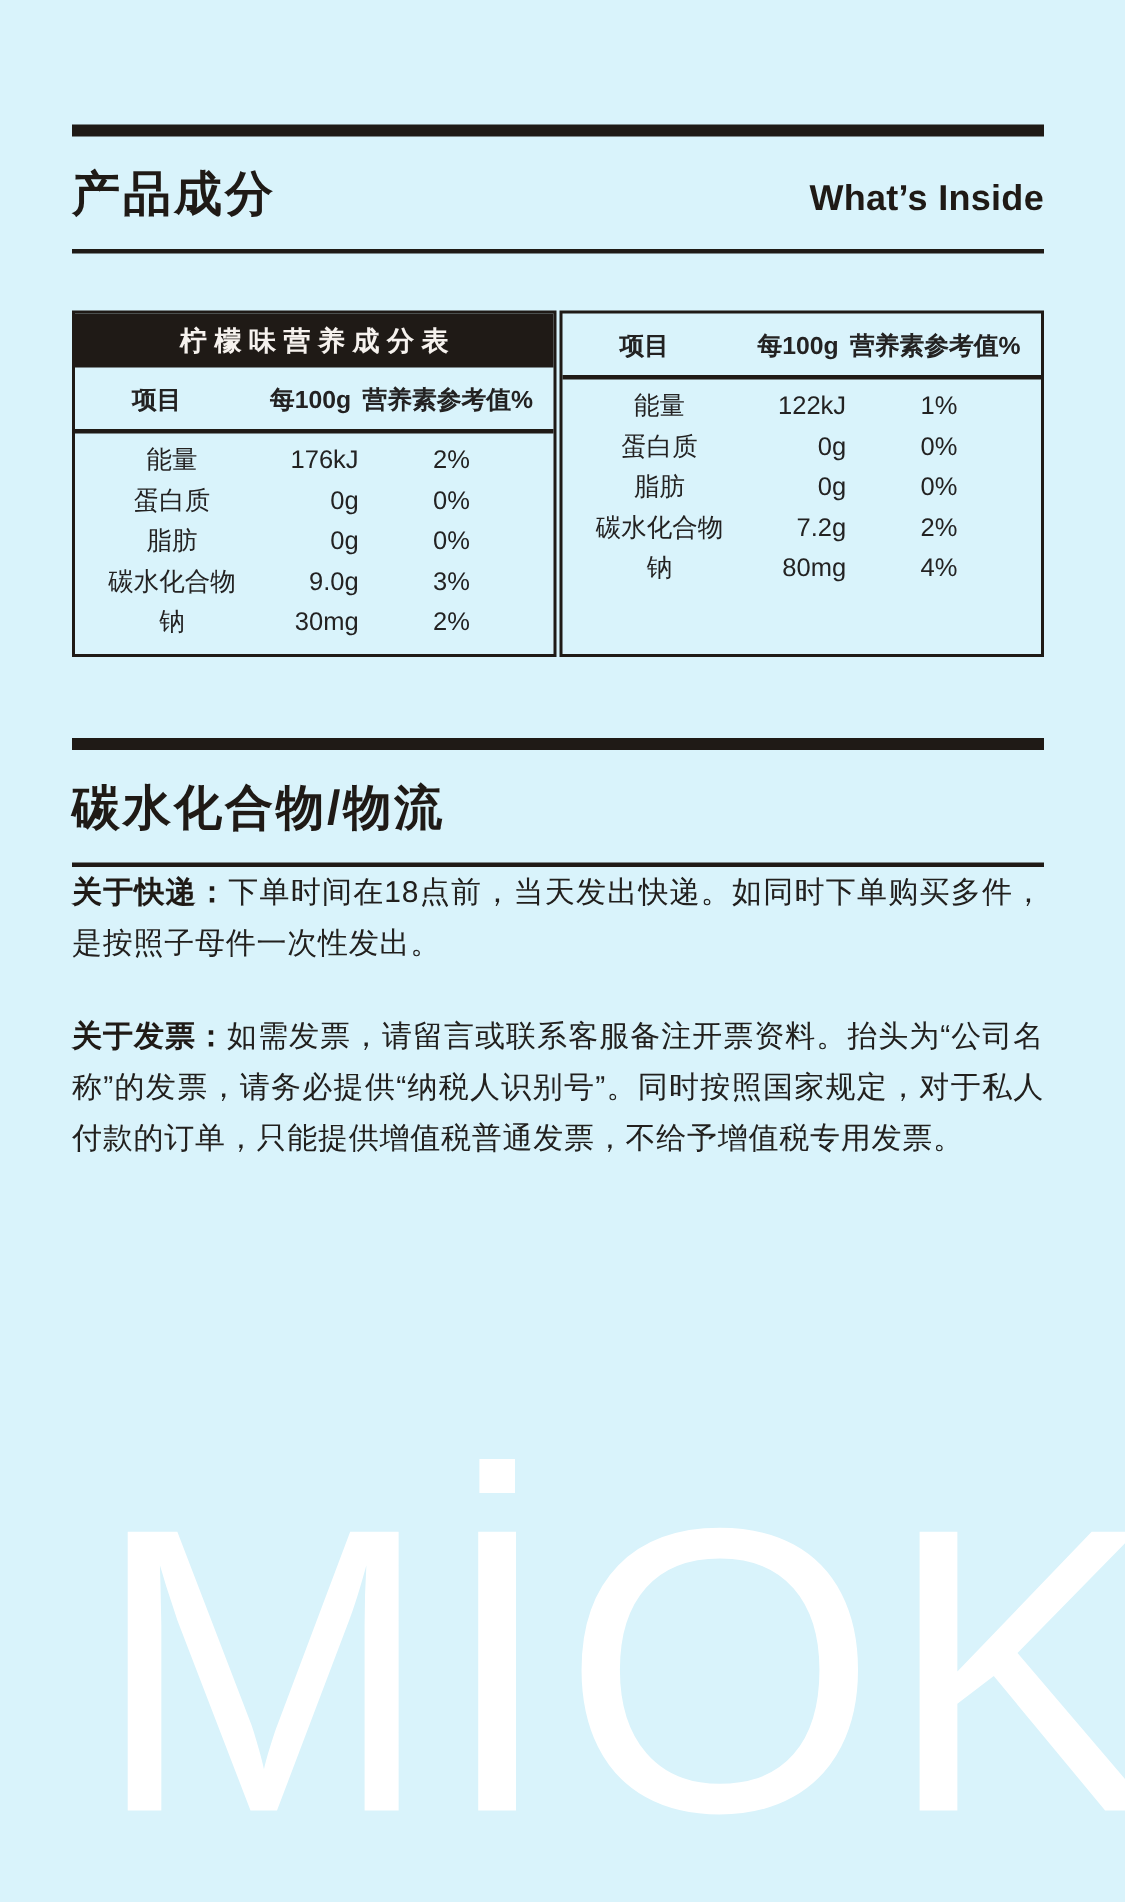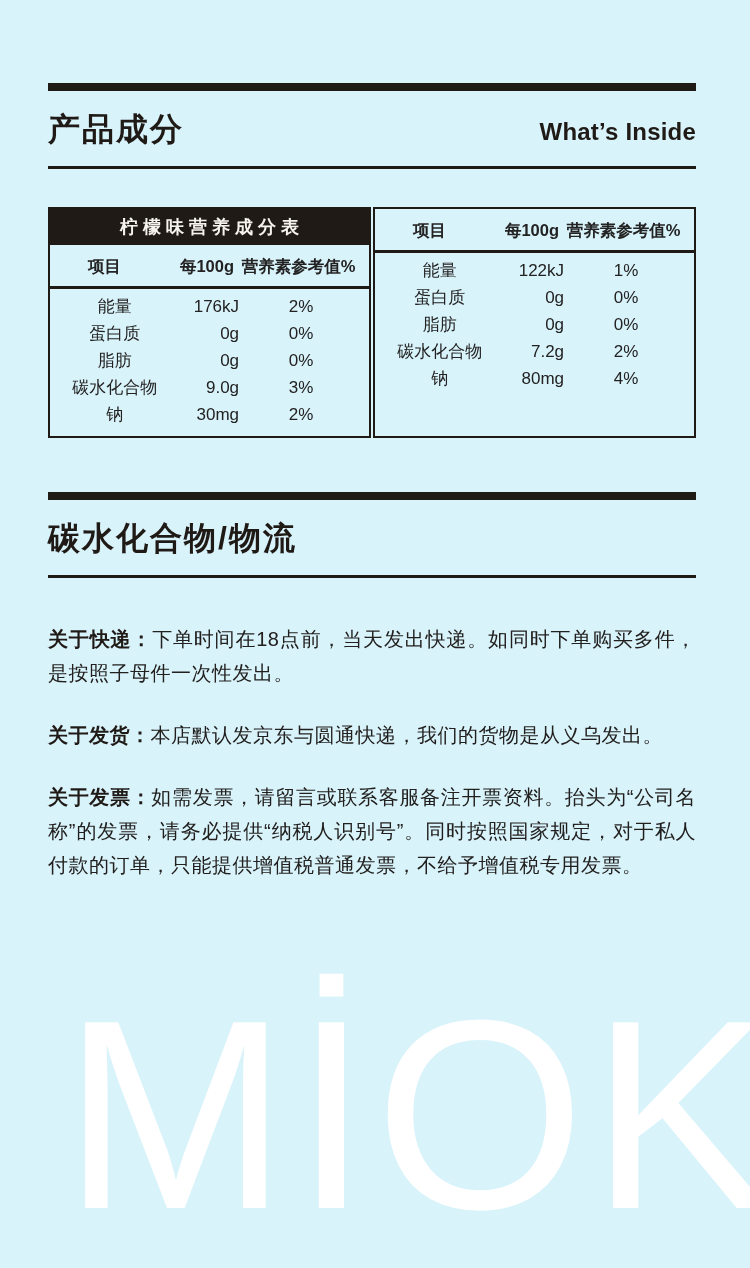--- a/index.html
+++ b/index.html
@@ -53,21 +53,21 @@
     padding:11px 6px 8px 6px;
     border-bottom:3px solid var(--ink);
     font-weight:bold;font-size:16.5px;white-space:nowrap;
   }
   .ntable-body{padding:4px 6px 8px 6px;}
   .nrow{line-height:27px;white-space:nowrap;margin-left:12px;}
   .c1{text-align:center;padding-left:2px;}
   .c2{text-align:right;}
   .c3{text-align:center;}
 
-  .paras{margin-top:44px;}
+  .paras{}
   .para{
     font-size:20px;line-height:34px;letter-spacing:0.5px;
     text-align:justify;margin-bottom:28px;color:#22201e;
   }
   .para b{color:var(--ink);}
 
   .watermark{
     position:absolute;bottom:18px;left:50%;transform:translateX(-50%);
     font-size:270px;line-height:1;font-weight:normal;
     letter-spacing:6px;color:#ffffff;white-space:nowrap;margin-left:45px;
@@ -161,19 +161,18 @@
   </div>
 
   <div class="rule-thick rule-3"></div>
   <div class="header-row">
     <div class="section-title">碳水化合物/物流</div>
   </div>
   <div class="rule-thin rule-4"></div>
 
   <div class="paras">
     <p class="para"><b>关于快递：</b><span>下单时间在18点前，当天发出快递。如同时下单购买多件，是按照子母件一次性发出。</span></p>
-    <p class="para"><b>关于发货：</b><span>本店默认发京东与圆通快递，我们的货物是从义乌发出。</span></p>
     <p class="para"><b>关于发票：</b><span>如需发票，请留言或联系客服备注开票资料。抬头为“公司名称”的发票，请务必提供“纳税人识别号”。同时按照国家规定，对于私人付款的订单，只能提供增值税普通发票，不给予增值税专用发票。</span></p>
   </div>
 
 </div>
 
 <div class="watermark">MİOK</div>
 
 </body></html>

